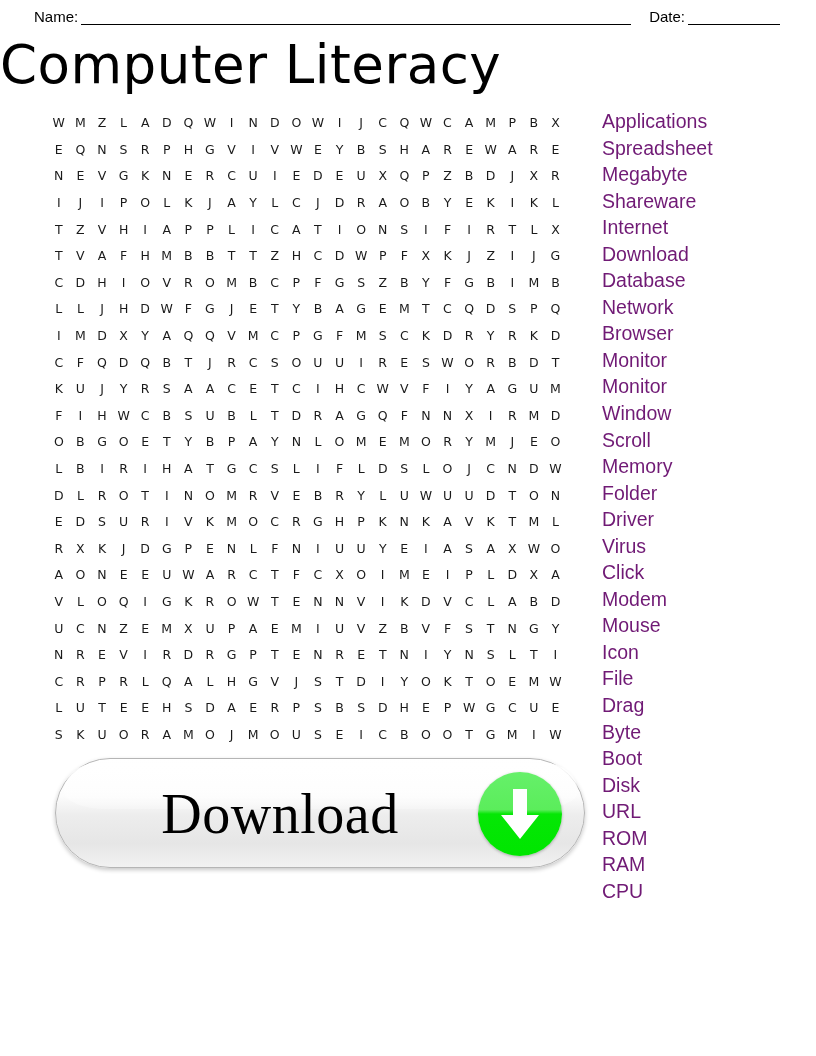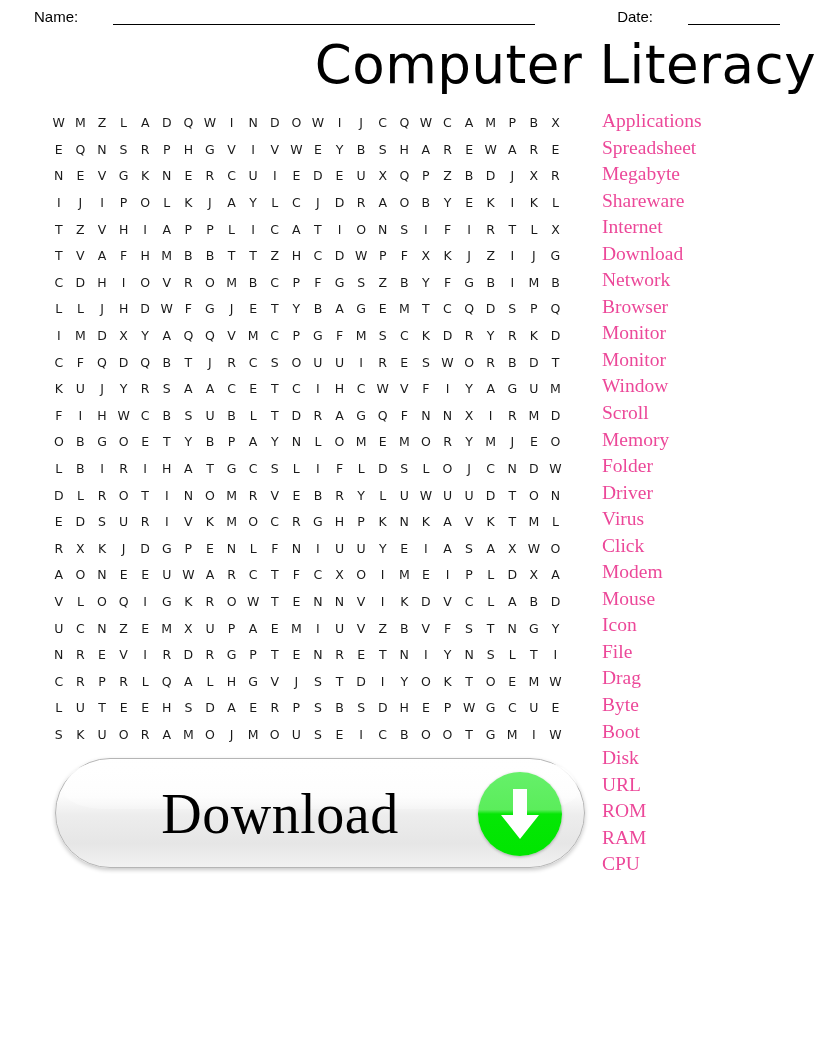--- a/index.html
+++ b/index.html
@@ -21,21 +21,20 @@
     position: absolute;
     top: 0px;
     left: 0px;
     width: 816px;
     height: 26px;
     display: flex;
     align-items: flex-end;
     padding: 0 36px 0 34px;
     box-sizing: border-box;
     font-size: 15px;
-    gap: 32px;
   }
   .nd-label {
     font-family: "Liberation Sans", sans-serif;
     font-size: 15px;
     line-height: 16px;
     white-space: nowrap;
     padding-bottom: 1px;
   }
   .nd-rule {
     border-bottom: 1px solid #000;
@@ -45,21 +44,21 @@
   .nd-rule.name { flex: 1 1 auto; }
   .nd-rule.date { width: 92px; flex: 0 0 92px; }
   .nd-gap { width: 18px; flex: 0 0 18px; }
 
   
   .puzzle-title {
     position: absolute;
     top: 34px;
     left: 0;
     width: 816px;
-    text-align: right;
+    text-align: left;
     font-family: "DejaVu Sans", sans-serif;
     font-weight: 400;
     font-size: 53px;
     line-height: 62px;
     letter-spacing: 0.5px;
   }
 
   
   .sheet-body {
     position: absolute;
@@ -90,24 +89,24 @@
   }
 
   
   .wordlist {
     position: absolute;
     left: 602px;
     top: -2px;
     width: 200px;
   }
   .word-item {
-    font-family: Liberation Serif, serif;
+    font-family: Liberation Sans, sans-serif;
     font-size: 19.5px;
     line-height: 26.55px;
-    color: #ec4899;
+    color: #701a75;
     white-space: nowrap;
   }
 
   
   .download-graphic {
     position: absolute;
     left: 55px;
     top: 758px;
     width: 530px;
     height: 110px;
@@ -818,20 +817,21 @@
       </div>
     </div>
 
   <div class="wordlist">
       <div class="word-item">Applications</div>
       <div class="word-item">Spreadsheet</div>
       <div class="word-item">Megabyte</div>
       <div class="word-item">Shareware</div>
       <div class="word-item">Internet</div>
       <div class="word-item">Download</div>
+      <div class="word-item">Database</div>
       <div class="word-item">Network</div>
       <div class="word-item">Browser</div>
       <div class="word-item">Monitor</div>
       <div class="word-item">Monitor</div>
       <div class="word-item">Window</div>
       <div class="word-item">Scroll</div>
       <div class="word-item">Memory</div>
       <div class="word-item">Folder</div>
       <div class="word-item">Driver</div>
       <div class="word-item">Virus</div>

